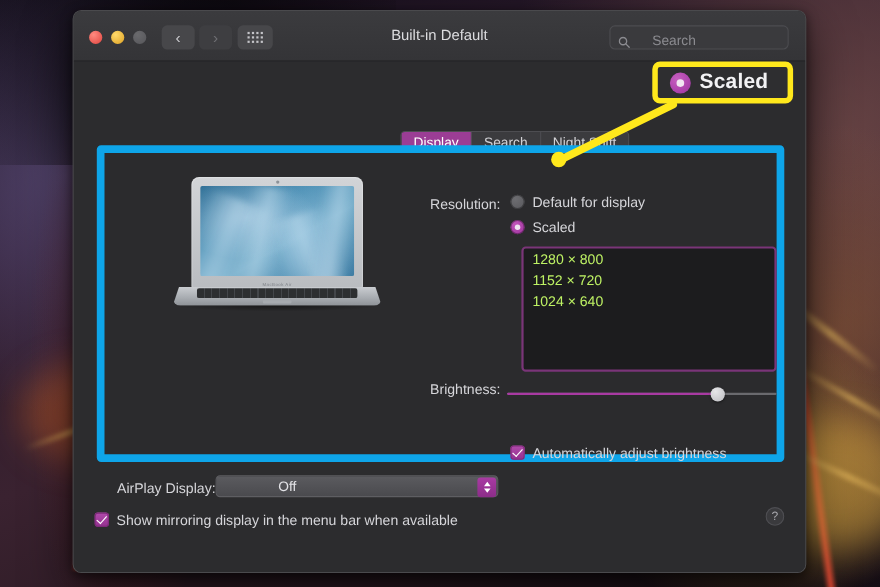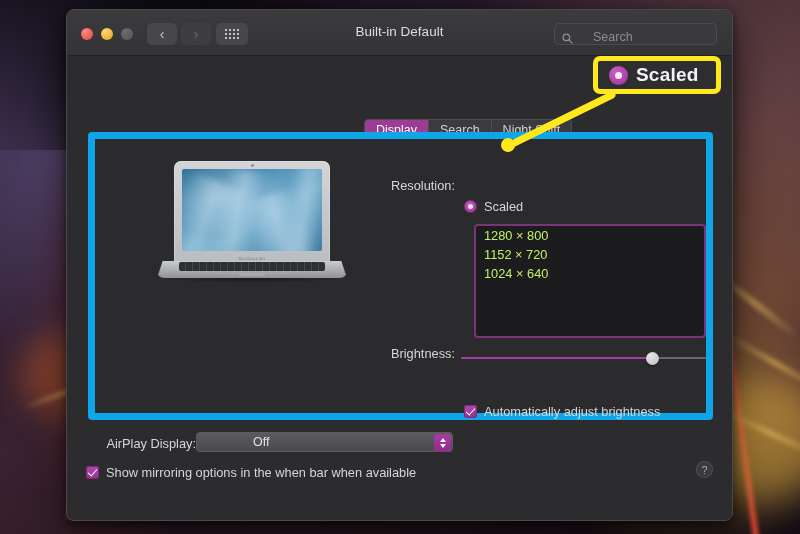--- a/index.html
+++ b/index.html
@@ -338,20 +338,24 @@
             <div class="lp-brand">MacBook Air</div>
           </div>
           <div class="lp-base"></div>
           <div class="lp-keys"></div>
           <div class="lp-track"></div>
           <div class="lp-shadow"></div>
         </div>
 
         <div class="ctrl-label" id="lbl-resolution">Resolution:</div>
 
+        <div class="radio-row" id="radio-default">
+          <span class="radio"></span>
+          <span class="radio-label">Default for display</span>
+        </div>
 
         <div class="radio-row" id="radio-scaled">
           <span class="radio on"></span>
           <span class="radio-label">Scaled</span>
         </div>
 
         <div id="reslist">
           <div class="res-item">1280 × 800</div>
           <div class="res-item">1152 × 720</div>
           <div class="res-item">1024 × 640</div>
@@ -374,21 +378,21 @@
       <div id="airplay-select">
         <span id="airplay-value">Off</span>
         <span id="airplay-stepper">
           <i class="chev up"></i>
             <i class="chev down"></i>
         </span>
       </div>
 
       <div id="cb-mirroring">
         <span class="cbox on"></span>
-        <span class="cb-label">Show mirroring options in the when bar when available</span>
+        <span class="cb-label">Show mirroring display in the menu bar when available</span>
       </div>
 
       <div id="help-btn">
         <span>?</span>
       </div>
     </div>
   </div>
 
   <svg id="callout-line">
     <line x1="612" y1="95" x2="510" y2="145" stroke="#ffe81c" stroke-width="7" stroke-linecap="round"></line>

